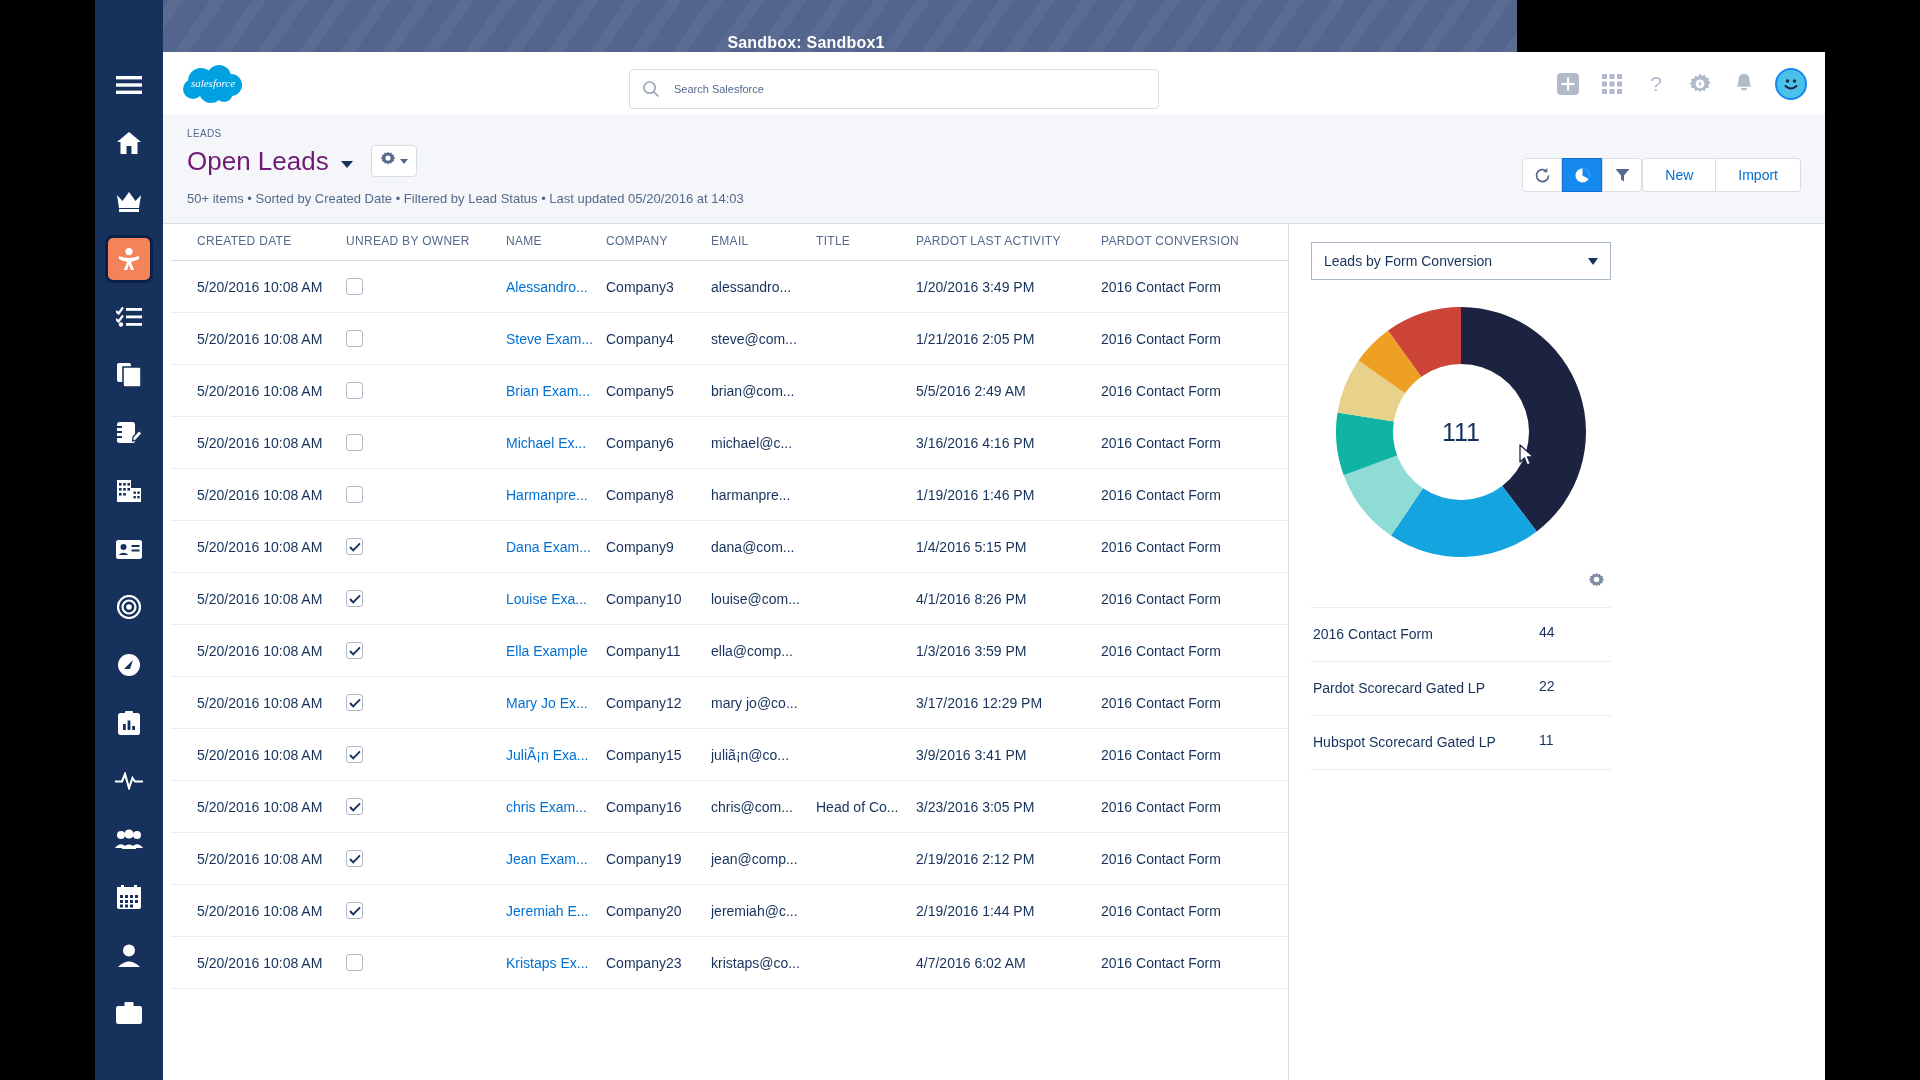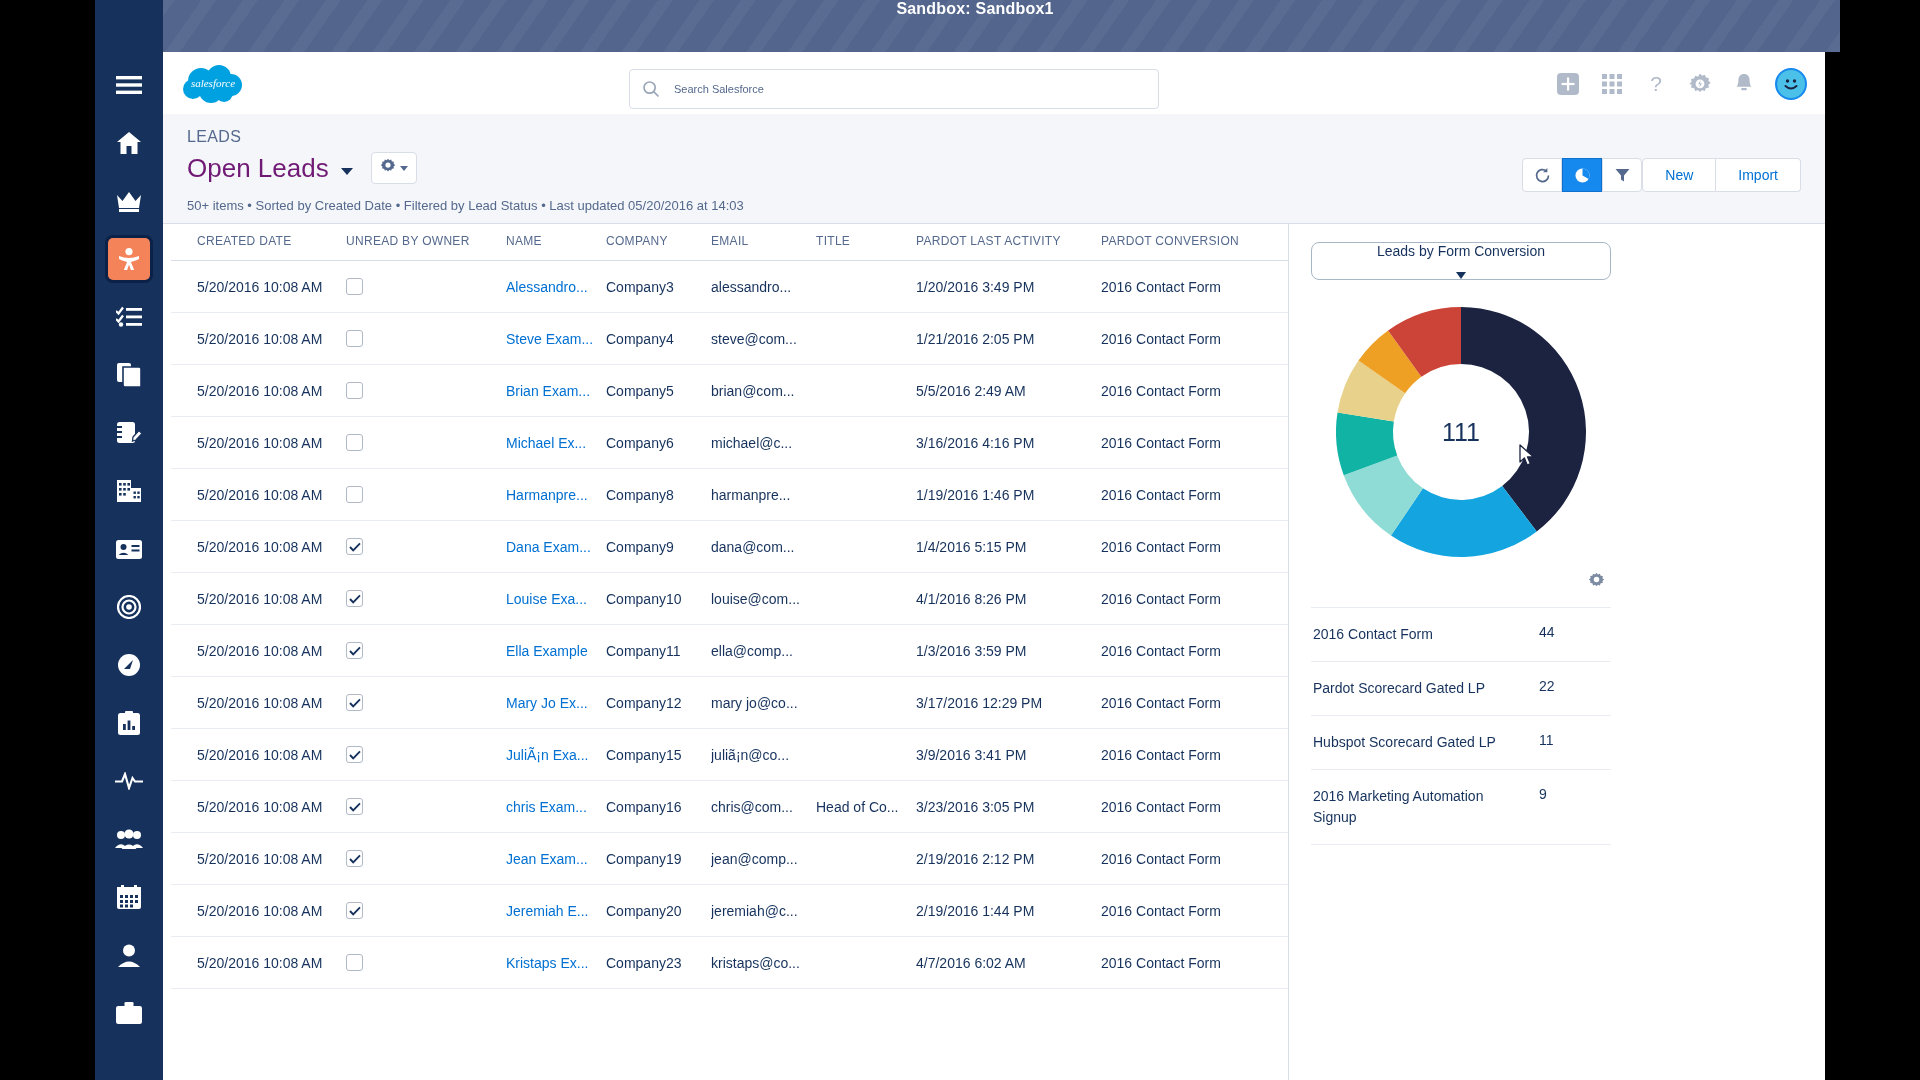--- a/index.html
+++ b/index.html
@@ -6,26 +6,26 @@
   html, body {
     width: 1920px; height: 1080px;
     background: #000;
     font-family: "Liberation Sans", sans-serif;
     overflow: hidden;
   }
   #root { position: relative; width: 1920px; height: 1080px; background: #000; }
 
   
   .sandbox-banner {
-    position: absolute; left: 95px; top: 0; width: 1730px; height: 52px;
+    position: absolute; left: 95px; top: 0; width: 1422px; height: 52px;
     background: #53658c;
     background-image: repeating-linear-gradient(
       -55deg, rgba(255,255,255,0.045) 0px, rgba(255,255,255,0.045) 12px,
       rgba(0,0,0,0.0) 12px, rgba(0,0,0,0.0) 34px);
-    display: flex; align-items: flex-start; justify-content: center; margin-left: 15px;
+    display: flex; align-items: flex-end; justify-content: center;
   }
   .sandbox-banner .txt {
     color: #fff; font-size: 16px; font-weight: bold; letter-spacing: .2px;
   }
 
   
   .app-rail {
     position: absolute; left: 95px; top: 0; width: 68px; height: 1080px;
     background: #16325c; z-index: 5;
   }
@@ -79,21 +79,21 @@
     display: flex; align-items: center; justify-content: center;
   }
 
   
   .page-header {
     position: relative; background: #f4f6f9;
     border-bottom: 1px solid #d8dde6; padding: 14px 24px 12px 24px;
     height: 110px;
   }
   .eyebrow {
-    font-size: 16px; color: #54698d; letter-spacing: .35px; margin-bottom: 6px;
+    font-size: 10px; color: #54698d; letter-spacing: .35px; margin-bottom: 6px;
   }
   .title-row { display: flex; align-items: center; gap: 12px; }
   .page-title {
     font-size: 26px; color: #701a75; font-weight: normal; line-height: 1;
   }
   .caret-down {
     width: 0; height: 0; border-left: 6px solid transparent;
     border-right: 6px solid transparent; border-top: 7px solid #16325c;
     margin-top: 6px;
   }
@@ -163,23 +163,23 @@
     width: 17px; height: 17px; border: 1px solid #b0b9c6; border-radius: 3px;
     background: #fff; display: inline-flex; align-items: center; justify-content: center;
     vertical-align: middle;
   }
   .cbx svg { display: none; }
   .cbx.checked svg { display: block; }
 
   
   .sel-wrap { position: relative; }
   .chart-select {
-    width: 100%; height: 38px; border: 1px solid #a8b7c7; border-radius: 8px;
+    width: 100%; height: 38px; border: 1px solid #a8b7c7; border-radius: 0;
     background: #fff; display: flex; align-items: center; padding: 0 12px;
-    font-size: 14px; color: #16325c; justify-content: space-between; flex-direction: column;
+    font-size: 14px; color: #16325c; justify-content: space-between;
   }
   .chart-select .cc {
     width: 0; height: 0; border-left: 5px solid transparent;
     border-right: 5px solid transparent; border-top: 7px solid #16325c;
   }
   .donut-wrap {
     margin-top: 22px; height: 260px; display: flex; align-items: center; justify-content: center;
     position: relative;
   }
   .donut-center {
@@ -752,22 +752,18 @@
               <span class="val">44</span>
             </div>
             <div class="legend-row">
               <span class="lbl">Pardot Scorecard Gated LP</span>
               <span class="val">22</span>
             </div>
             <div class="legend-row">
               <span class="lbl">Hubspot Scorecard Gated LP</span>
               <span class="val">11</span>
             </div>
-            <div class="legend-row">
-              <span class="lbl">2016 Marketing Automation Signup</span>
-              <span class="val">9</span>
-            </div>
           </div>
       </div>
 
     </div>
   </div>
 </div>
 
 </body></html>

